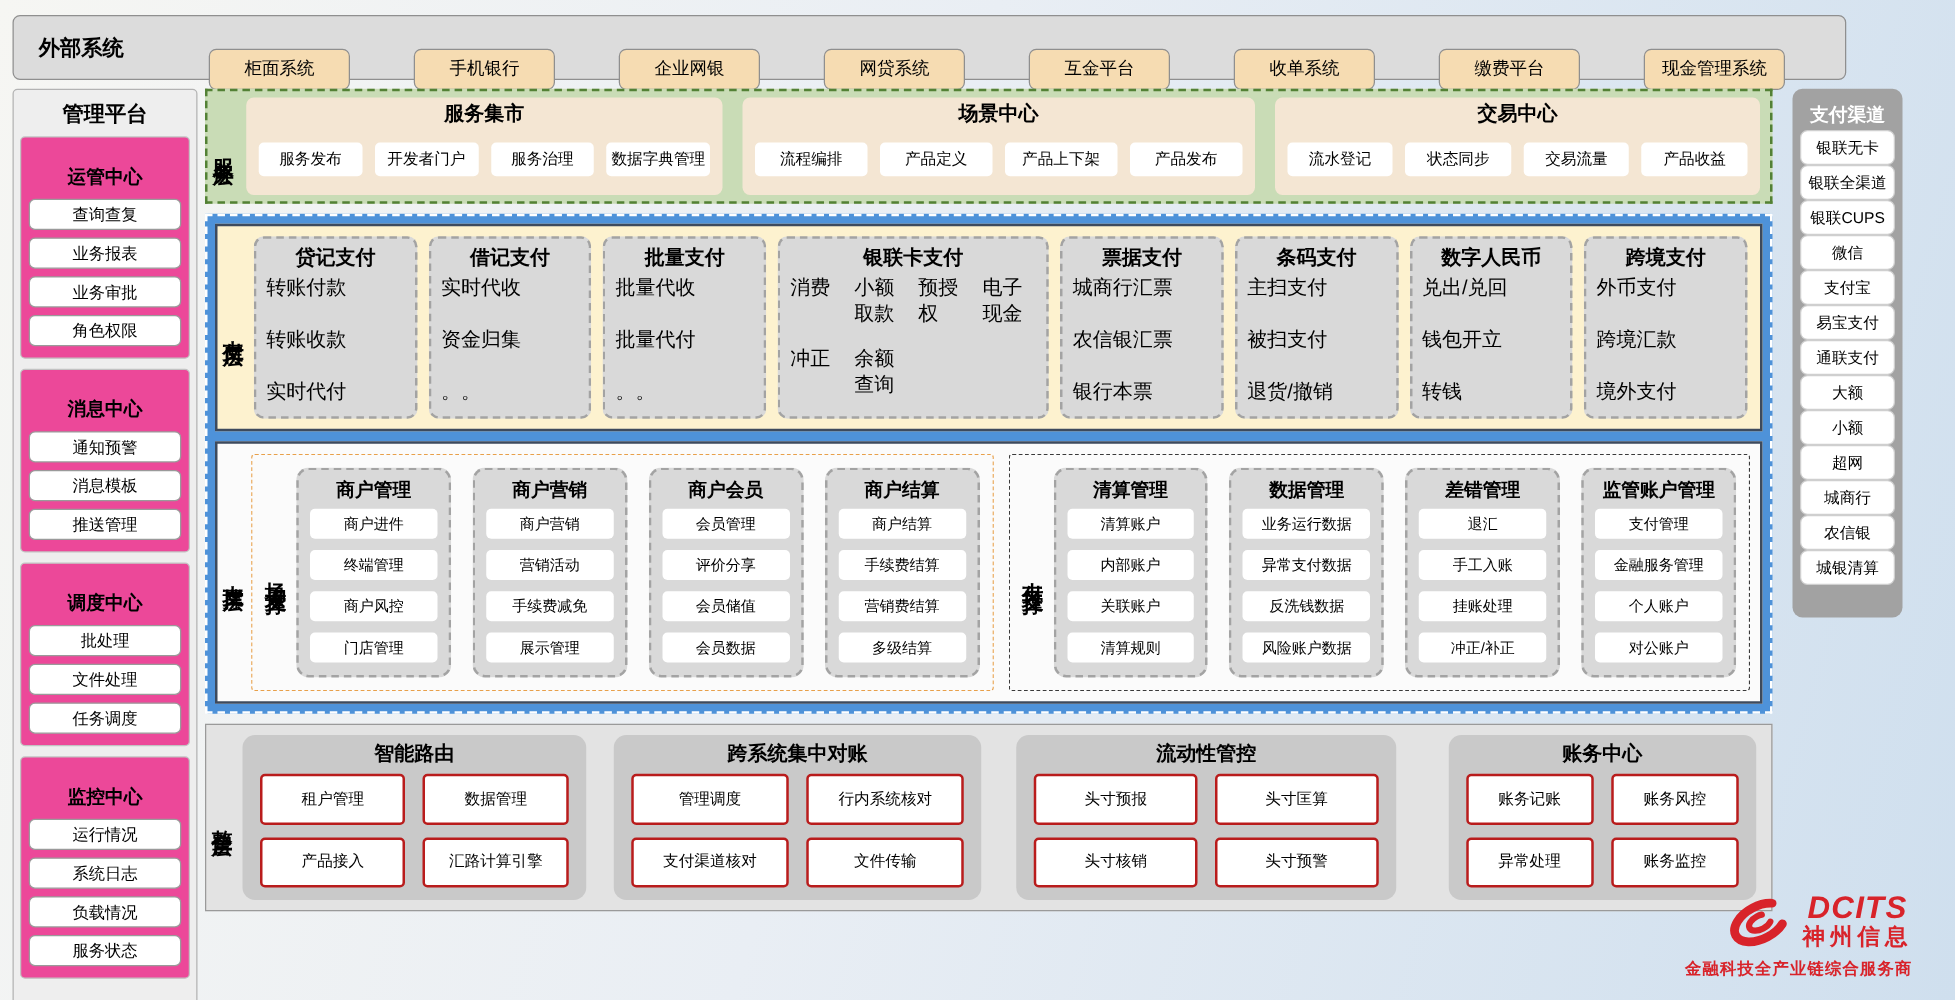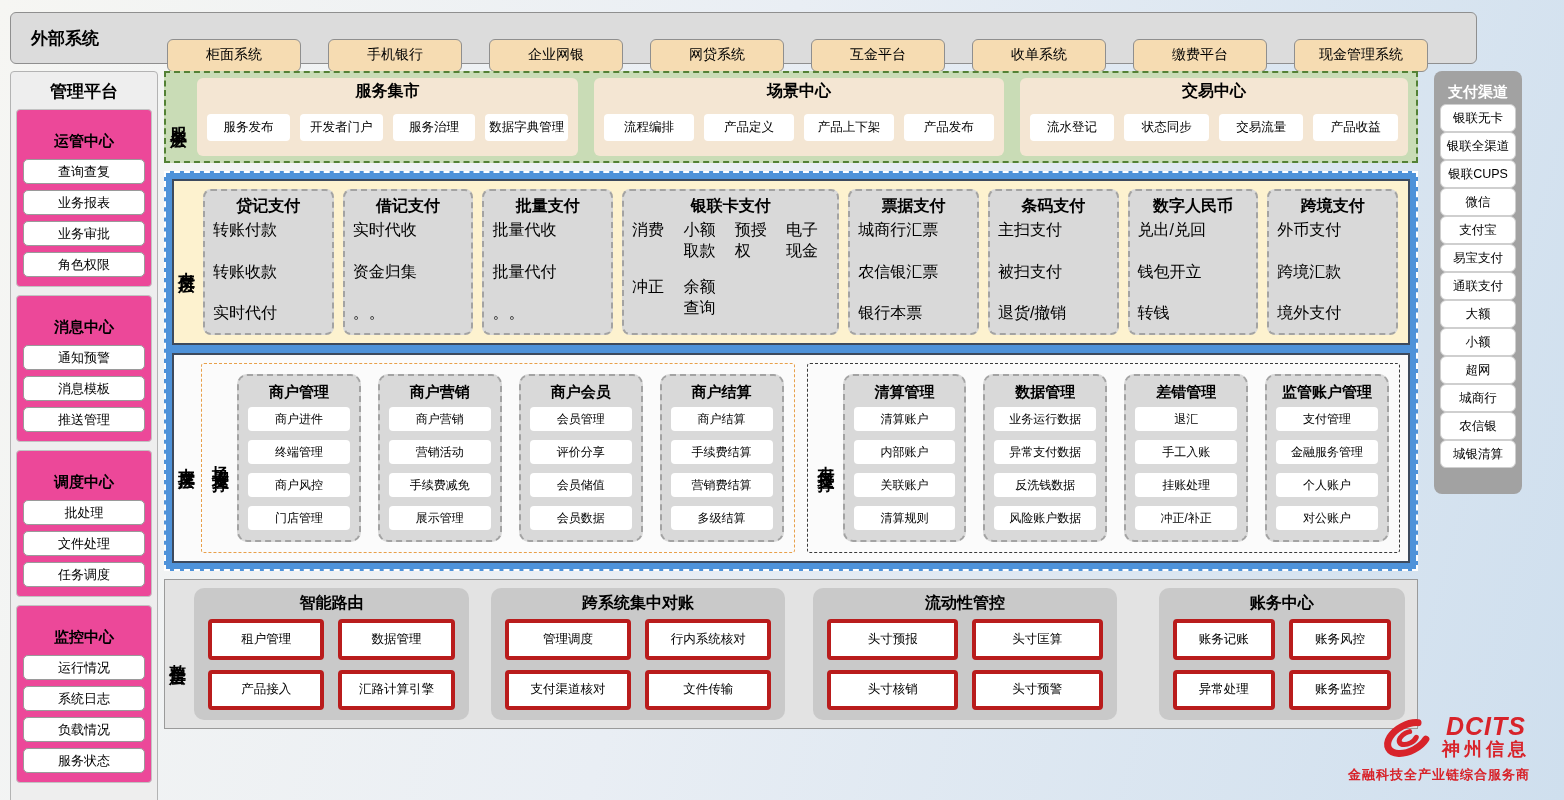--- a/index.html
+++ b/index.html
@@ -11,21 +11,21 @@
     overflow:hidden; position:relative;
   }
   .pill { background:#fff; border-radius:4px; min-height:26px; display:flex; align-items:center;
           justify-content:center; font-size:12.5px; white-space:nowrap; padding:0 4px; }
 
   
   .ext-bar { margin:12px 87px 0 10px; height:52px; background:#dcdcdc; border:1px solid #8f8f8f;
              border-radius:6px; display:flex; align-items:center; padding:0 20px; }
   .ext-label { font-size:17px; font-weight:bold; white-space:nowrap; }
   .ext-items { flex:1; display:flex; justify-content:space-between; margin:0 28px 0 68px; }
-  .ext-items > div { width:134px; height:33px; background:#f6dcb2; border:1px solid #8f8f8f;
+  .ext-items > div { width:113px; height:33px; background:#f6dcb2; border:1px solid #8f8f8f;
              border-radius:6px; display:flex; align-items:center; justify-content:center; font-size:14px;margin-top:34px; }
 
   
   .mid-row { display:flex; align-items:flex-start; margin:7px 42px 0 10px; }
 
   
   .left-sb { width:148px; background:#eeeeee; border:1px solid #b3b3b3; border-radius:4px; padding:5px 5px 8px; }
   .sb-title { text-align:center; font-size:17px; font-weight:bold; padding:3px 0 6px; }
   .sb-group { border:1px solid #c2c2c2; border-radius:4px; background:#ec4899; padding:20px 6px 9px; margin-bottom:8px; }
   .sb-group:last-child { margin-bottom:16px; }
@@ -77,21 +77,21 @@
 
   
   .integration-layer { margin-top:8px; height:150px; background:#e3e3e3; border:1px solid #9a9a9a;
              display:flex; padding:8px 12px 8px 4px; }
   .int-groups { flex:1; display:flex; gap:22px; margin-left:8px; }
   .int-group { background:#c9c9c9; border-radius:10px; padding:3px 14px 10px; display:flex; flex-direction:column; }
   .int-group.i1 { flex:1.13; } .int-group.i2 { flex:1.22; } .int-group.i3 { flex:1.26; margin-left:6px; }
   .int-group.i4 { flex:1.0; margin-left:20px; }
   .int-title { text-align:center; font-weight:bold; font-size:16px; padding:2px 0 5px; white-space:nowrap; }
   .int-items { flex:1; display:grid; grid-template-columns:1fr 1fr; gap:10px 14px; }
-  .int-items > .pill { border:4px solid #b91c1c; }
+  .int-items > .pill { border:2px solid #b91c1c; }
 
   
   .right-sb { width:88px; background:#a2a2a2; border-radius:8px; padding:10px 6px 26px; }
   .rsb-title { color:#fff; font-weight:bold; font-size:15px; text-align:center; margin:2px 0 2px; white-space:nowrap; }
   .rsb-items { display:flex; flex-direction:column; }
   .rsb-items > div { background:#fff; border:1px solid #cfcfcf; border-radius:6px; height:28px; display:flex;
              align-items:center; justify-content:center; font-size:12.5px; white-space:nowrap; }
 
   
   .bottom-row { display:flex; align-items:center; margin:26px 0 0 57px; height:46px; }

